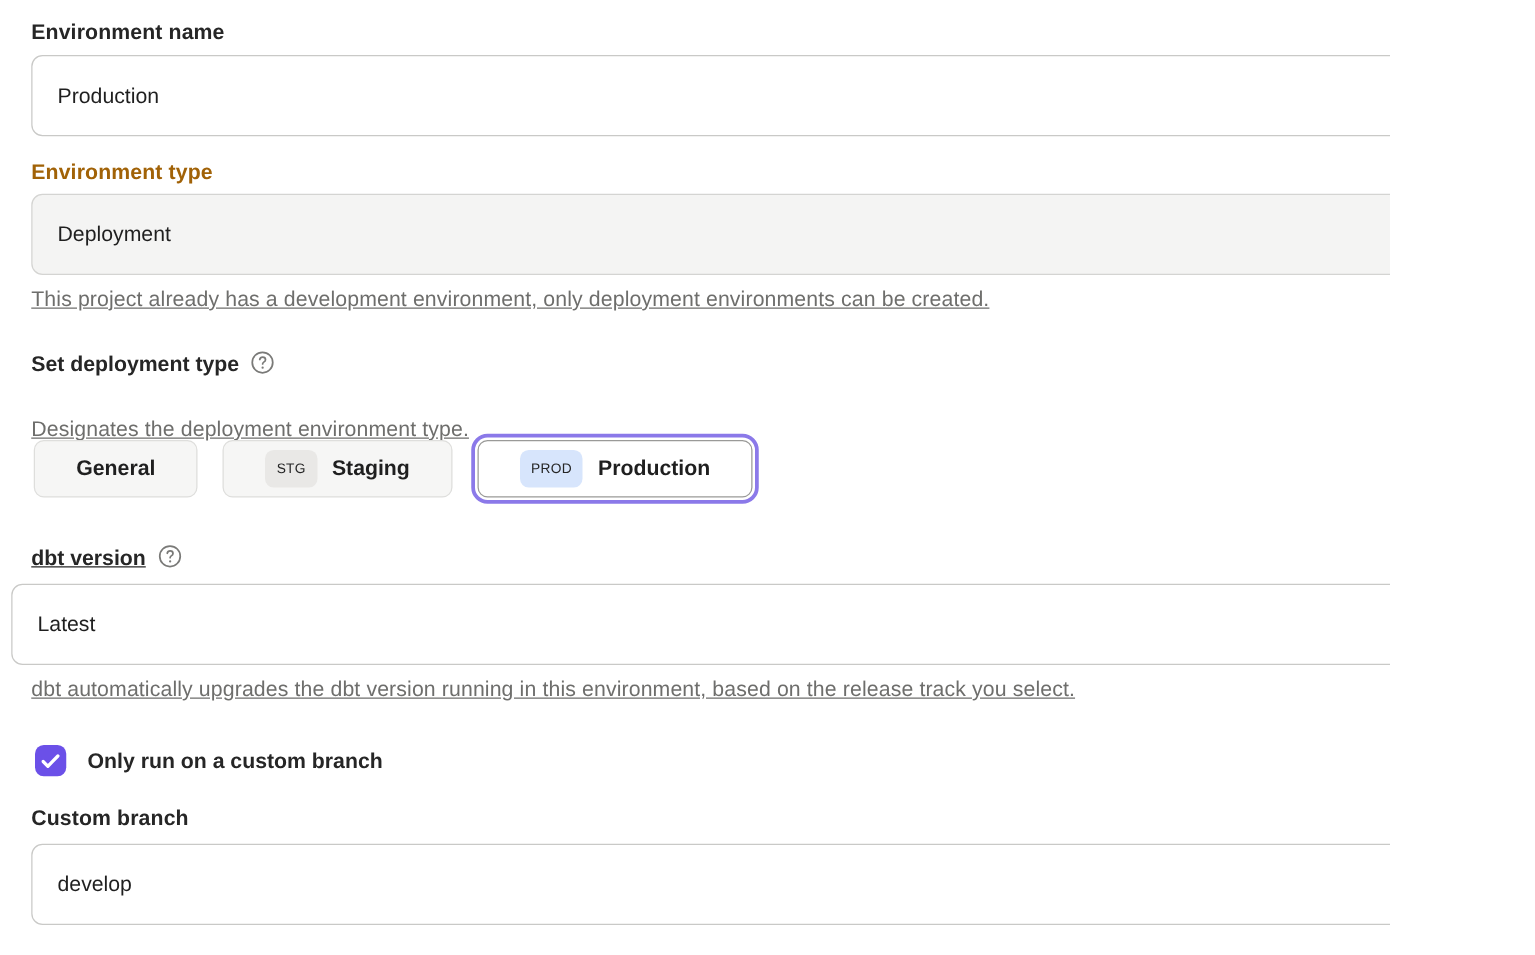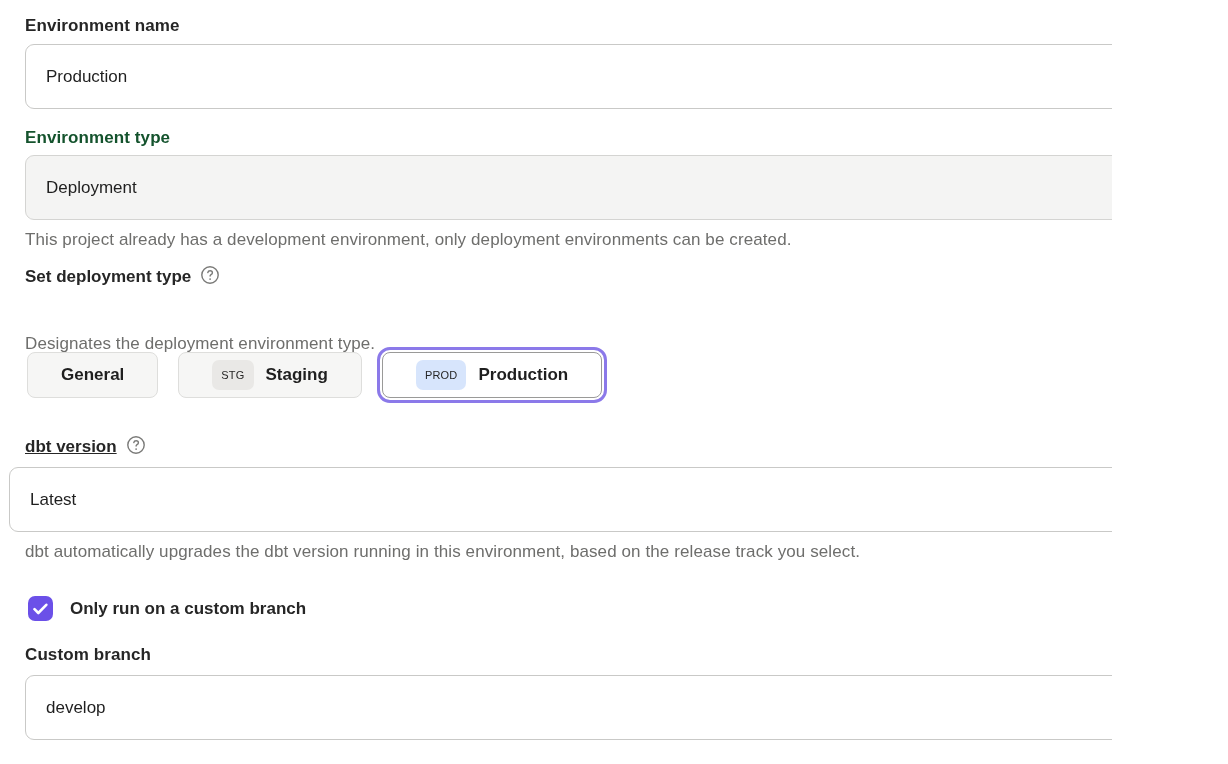--- a/index.html
+++ b/index.html
@@ -18,35 +18,36 @@
     font-size: 17px;
   }
   .abs { position: absolute; }
 
   .field-label {
     font-weight: 700;
     font-size: 17px;
     color: #262626;
     letter-spacing: 0.1px;
   }
-  .field-label.disabled { color: #14532d; }
+  .field-label.disabled { color: #a16207; }
 
   .section-label {
     font-weight: 700;
     font-size: 17px;
     color: #262626;
     display: flex;
     align-items: center;
     gap: 7px;
   }
 
   .helper-text {
     font-size: 17px;
     color: #6e6e6c;
     letter-spacing: 0.1px;
+    text-decoration: underline;
   }
 
   .text-input {
     width: 1180px;
     height: 65px;
     border: 1px solid #c9c9c7;
     border-radius: 9px;
     background: #ffffff;
     font-family: "Liberation Sans", "DejaVu Sans", sans-serif;
     font-size: 17px;
@@ -149,21 +150,21 @@
   <div class="abs select-box muted" style="left:25px; top:155px;">
     <span>Deployment</span>
     <span class="chevron">
       <svg width="16" height="16" viewBox="0 0 16 16" fill="none">
         <path d="M3.5 6l4.5 4.5L12.5 6" stroke="#5a5a58" stroke-width="1.6" stroke-linecap="round" stroke-linejoin="round"></path>
       </svg>
     </span>
   </div>
   <div class="abs helper-text" style="left:25px; top:230px;">This project already has a development environment, only deployment environments can be created.</div>
 
-  <div class="abs section-label" style="left:25px; top:264px;">
+  <div class="abs section-label" style="left:25px; top:279px;">
     <span>Set deployment type</span>
     <span class="help-icon">
       <svg width="20" height="20" viewBox="0 0 20 20" fill="none">
         <circle cx="10" cy="10" r="8.2" stroke="#7a7a78" stroke-width="1.4"></circle>
         <path d="M7.8 7.6c.2-1.1 1.1-1.9 2.3-1.9 1.3 0 2.3.9 2.3 2 0 1-.6 1.5-1.4 2-.6.4-.9.7-.9 1.4" stroke="#7a7a78" stroke-width="1.4" stroke-linecap="round" fill="none"></path>
         <circle cx="10.1" cy="14.1" r="0.9" fill="#7a7a78"></circle>
       </svg>
     </span>
   </div>
   <div class="abs helper-text" style="left:25px; top:316px;margin-top:18px;">Designates the deployment environment type.</div>

